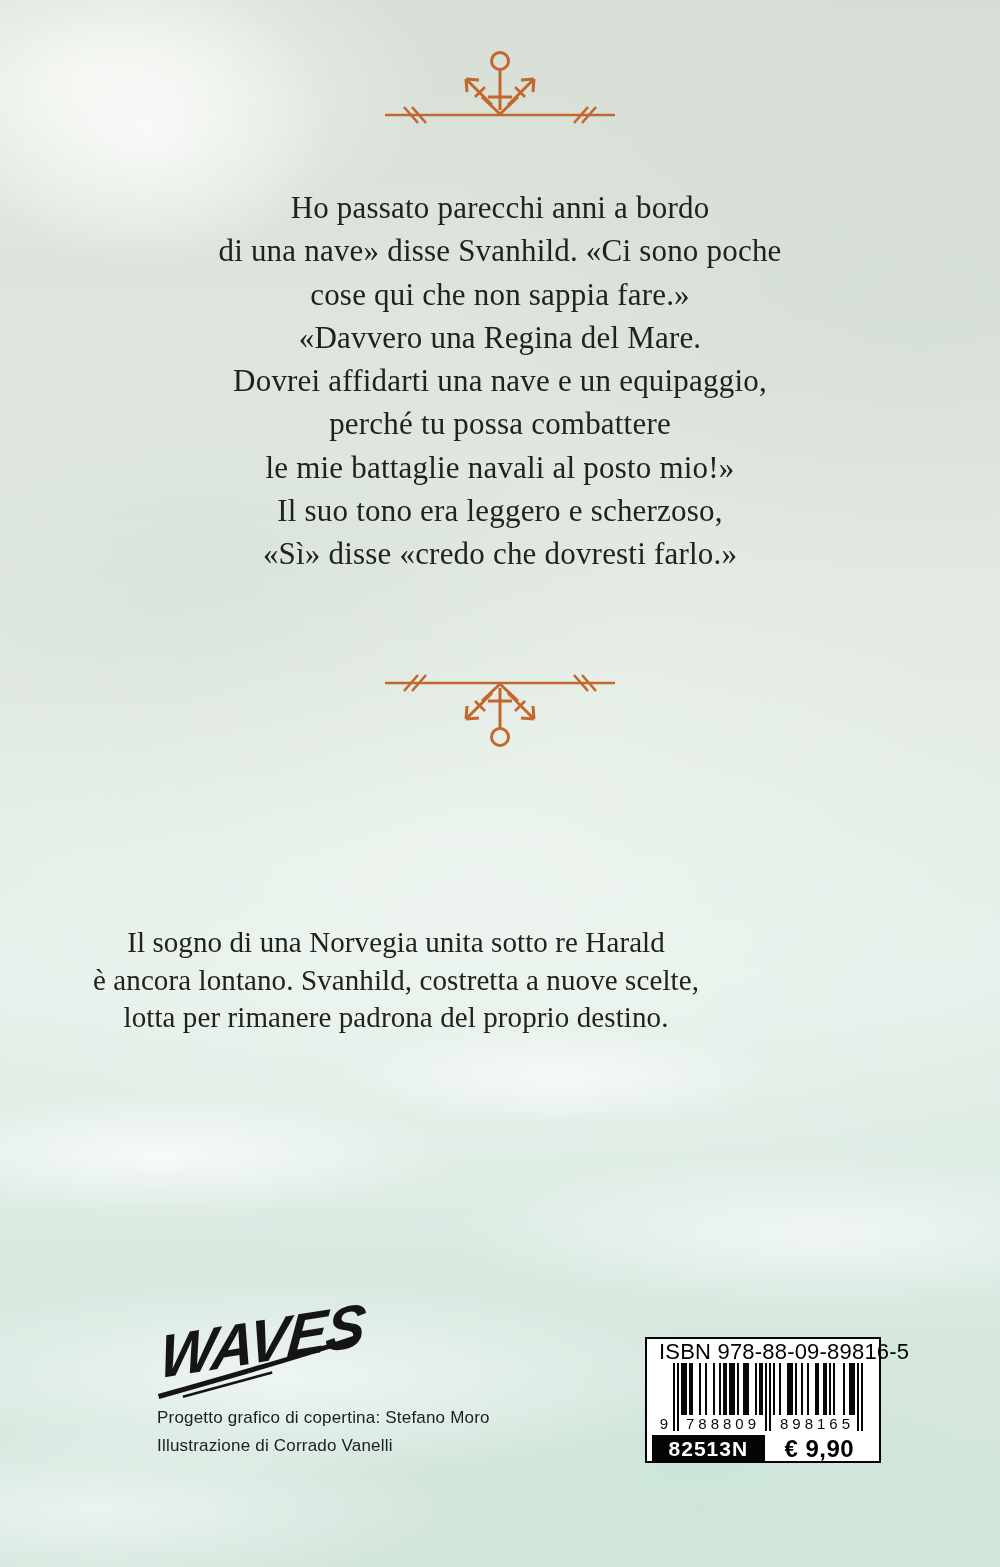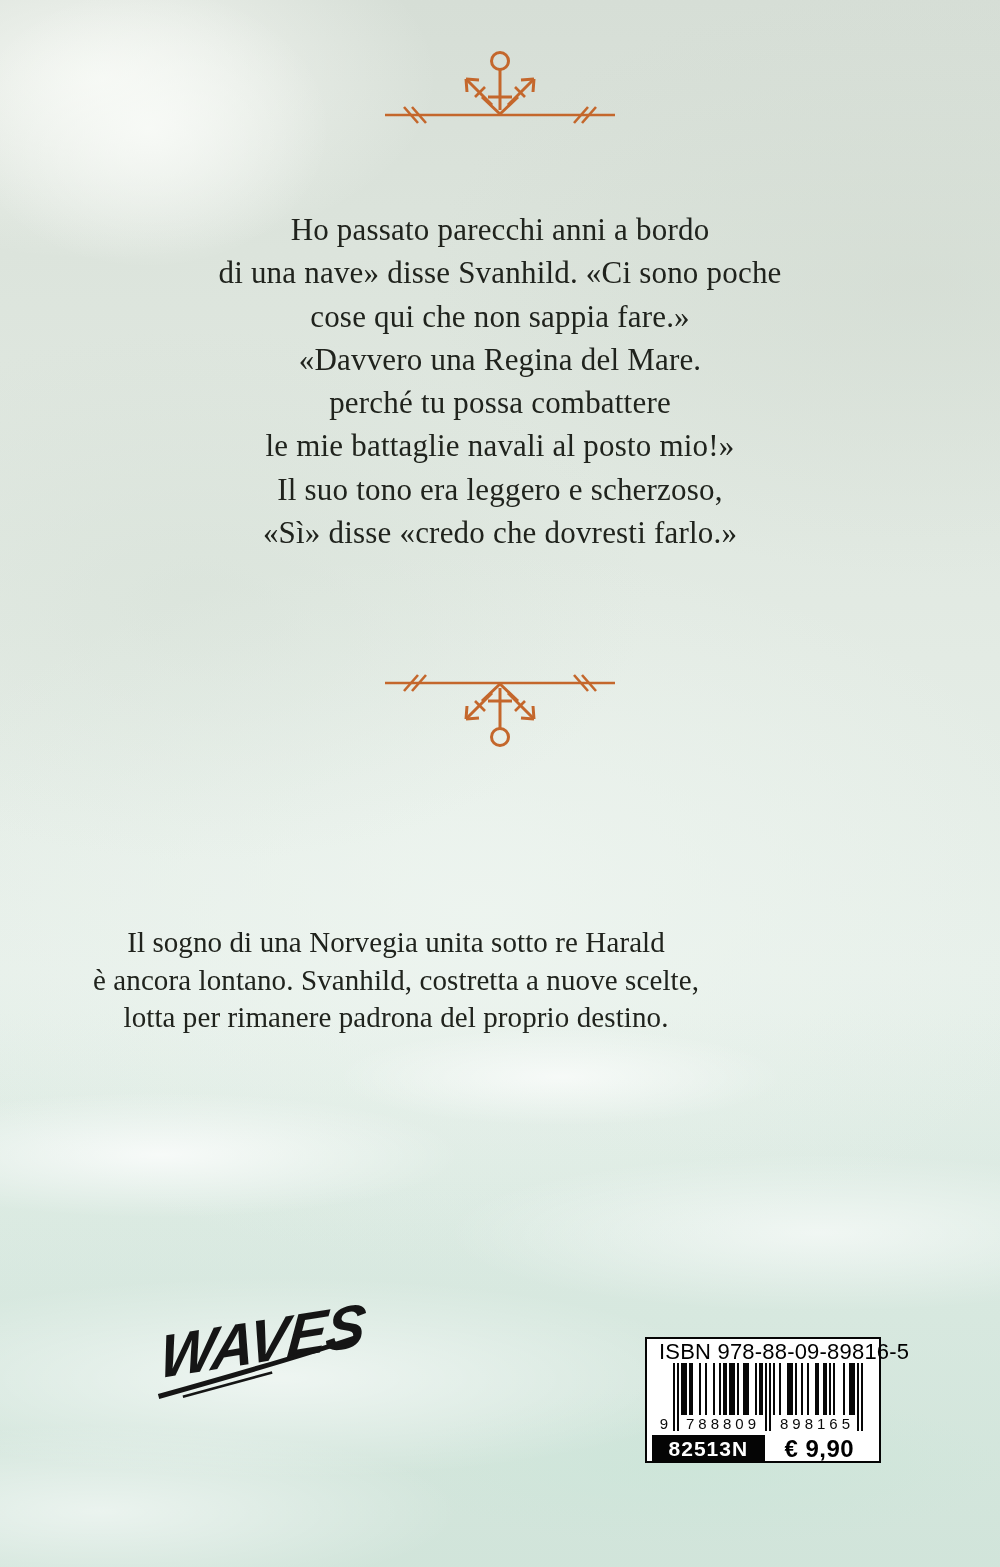--- a/index.html
+++ b/index.html
@@ -39,21 +39,21 @@
   }
 
   .ornament{position:absolute;left:382px;width:236px;height:84px;}
   .ornament.top{top:48px;}
   .ornament.bottom{top:666px;transform:scaleY(-1);}
   .ornament svg{display:block;width:236px;height:84px;}
 
   .quote{
     position:absolute;top:186px;left:0;width:1000px;
     text-align:center;color:var(--ink);
-    font-size:31px;line-height:43.3px;letter-spacing:.2px;margin-top:22px;
+    font-size:31px;line-height:43.3px;letter-spacing:.2px;
   }
   .blurb{
     position:absolute;top:924px;left:0;width:792px;
     text-align:center;color:var(--ink);
     font-size:29px;line-height:37.5px;letter-spacing:.1px;
   }
 
   .logo{position:absolute;left:146px;top:1288px;width:290px;height:120px;}
   .logo svg{display:block;width:290px;height:120px;overflow:visible;}
 
@@ -116,20 +116,21 @@
       <path d="M152,31 L139,32 M152,31 L151,44" stroke-width="3"></path>
       <path d="M143,49 L133,39" stroke-width="2.6"></path>
     </svg>
   </div>
 
   <div class="quote">
       <div>Ho passato parecchi anni a bordo</div>
       <div>di una nave» disse Svanhild. «Ci sono poche</div>
       <div>cose qui che non sappia fare.»</div>
       <div>«Davvero una Regina del Mare.</div>
+      <div>Dovrei affidarti una nave e un equipaggio,</div>
       <div>perché tu possa combattere</div>
       <div>le mie battaglie navali al posto mio!»</div>
       <div>Il suo tono era leggero e scherzoso,</div>
       <div>«Sì» disse «credo che dovresti farlo.»</div>
     </div>
 
   <div class="ornament bottom">
     <svg viewBox="0 0 236 84" fill="none" stroke="#c4672c" class="orn-svg">
       <path d="M3,67 L233,67" stroke-width="2.6"></path>
       <path d="M22,59 L36,75 M30,59 L44,75" stroke-width="2.6"></path>
@@ -157,20 +158,24 @@
     <svg viewBox="0 0 290 120">
       <g transform="rotate(-9 40 90)">
         <text x="34" y="86" transform="skewX(-14)" font-family="Liberation Sans, sans-serif" font-weight="bold" font-style="italic" font-size="60" letter-spacing="-1" fill="#151515">WAVES</text>
         <path d="M232,26 L188,52 L236,50 L178,88" stroke="#151515" stroke-width="0" fill="none"></path>
         <path d="M10,104 C70,97 160,86 212,77" stroke="#151515" stroke-width="5" fill="none"></path>
         <path d="M34,108 L126,98" stroke="#151515" stroke-width="2.5" fill="none"></path>
       </g>
     </svg>
   </div>
 
+  <div class="credits">
+      <div>Progetto grafico di copertina: Stefano Moro</div>
+      <div>Illustrazione di Corrado Vanelli</div>
+    </div>
 
   <div class="pricebox">
     <div class="isbn-label">ISBN 978-88-09-89816-5</div>
     <div class="bars-wrap">
       <svg id="ean-svg" width="208" height="70" viewBox="0 0 208 70">
           <rect x="14" y="0" width="2" height="68"></rect>
           <rect x="18" y="0" width="2" height="68"></rect>
           <rect x="22" y="0" width="2" height="54"></rect>
           <rect x="24" y="0" width="2" height="54"></rect>
           <rect x="26" y="0" width="2" height="54"></rect>

